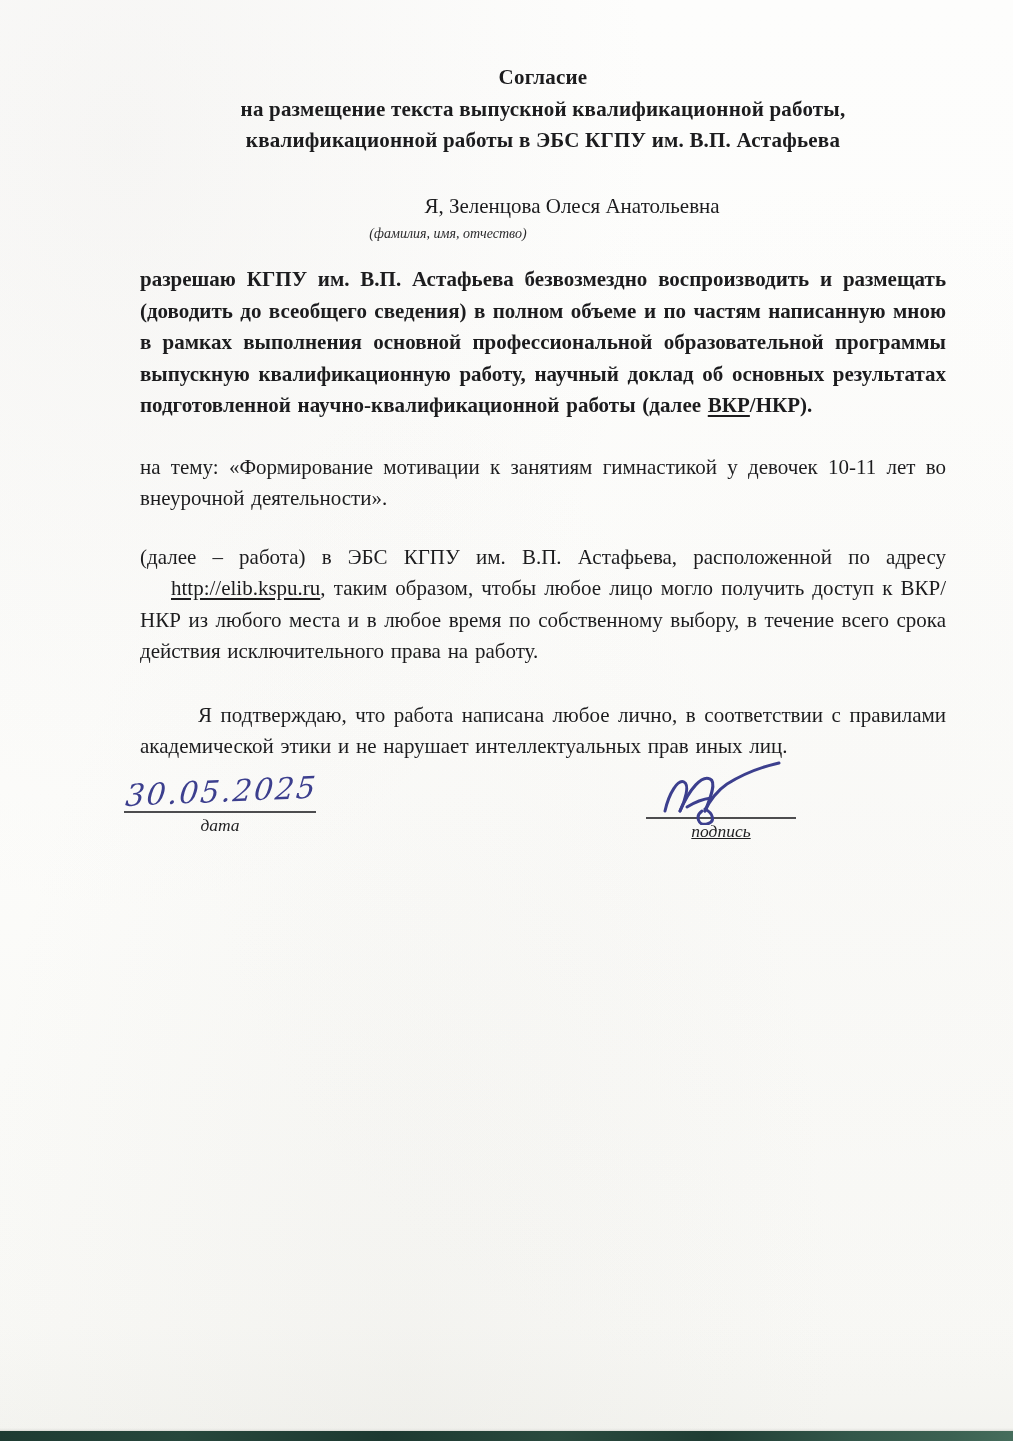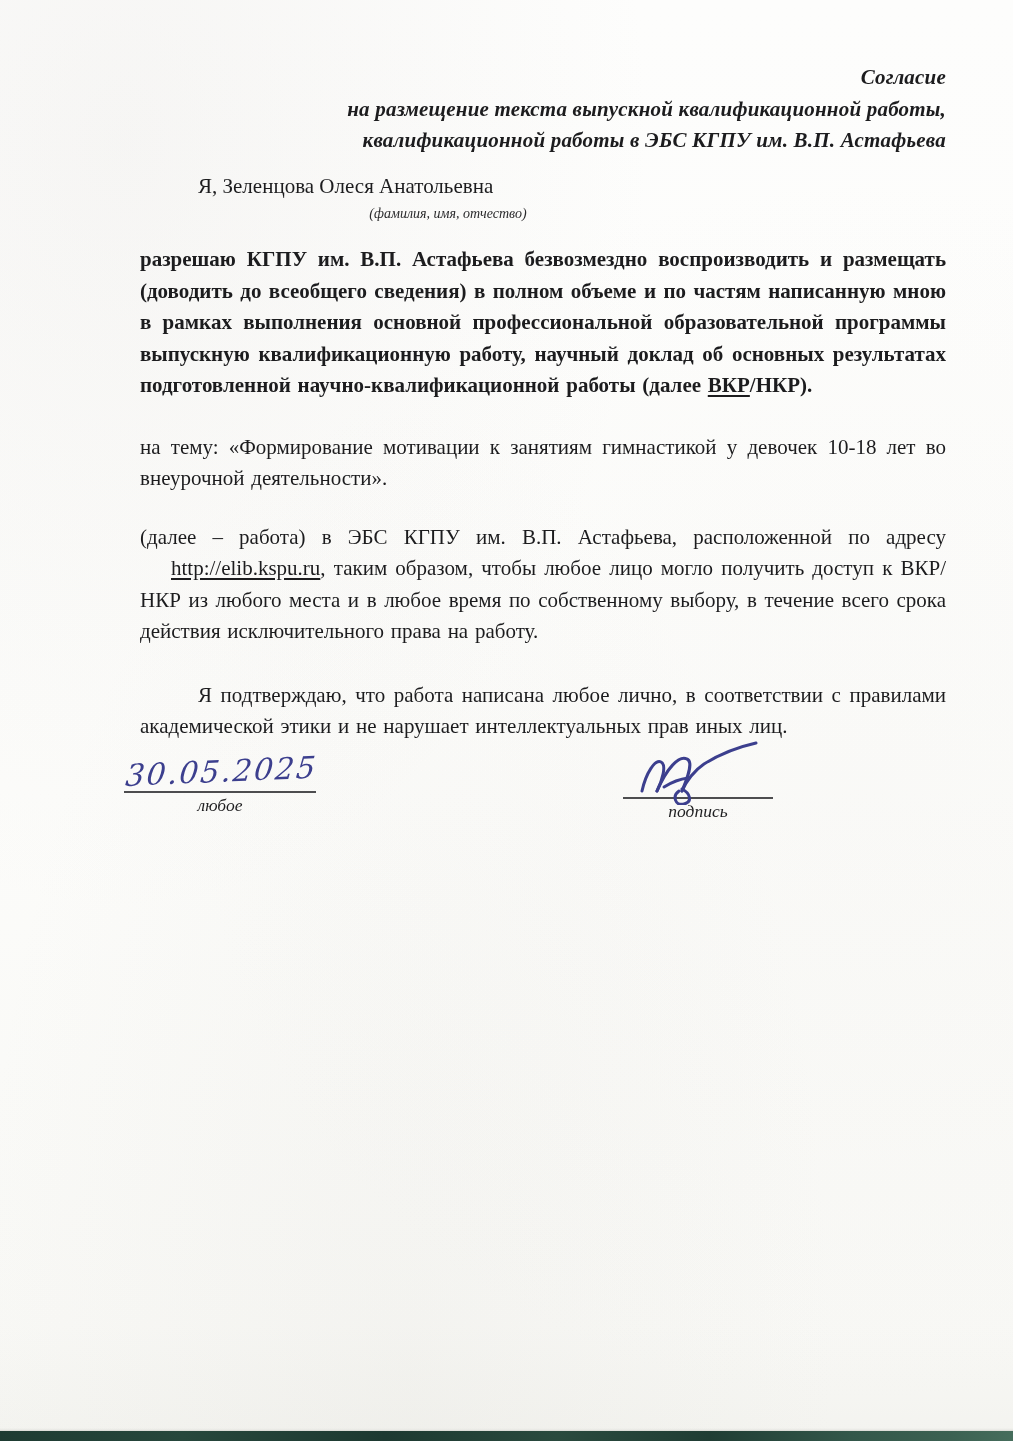--- a/index.html
+++ b/index.html
@@ -26,28 +26,28 @@
   .content {
     position: absolute;
     left: 140px;
     top: 62px;
     width: 806px;
     color: #1c1c1e;
     font-size: 21px;
     line-height: 31.5px;
   }
   .title-block {
-    text-align: right;
+    text-align: center;
     font-weight: bold;
     letter-spacing: 0.2px;
-    font-style: italic;
   }
   .declarant-line {
-    margin-top: 14px;
+    margin-top: 34px;
     padding-left: 58px;
+    text-align: center;
   }
   .name-hint {
     font-style: italic;
     font-size: 14px;
     line-height: 20px;
     margin-left: 148px;
     margin-top: 2px;
     width: 320px;
     text-align: center;
     color: #2a2a2c;
@@ -95,24 +95,25 @@
     margin-top: -2px;
   }
   .sig-label {
     font-style: italic;
     font-size: 17.5px;
     line-height: 24px;
     color: #1f1f21;
   }
   .signature-block {
     position: absolute;
-    left: 483px;
+    left: 506px;
     top: -16px;
     width: 150px;
     text-align: center;
+    text-decoration: underline;
   }
   .signature-art {
     display: block;
     margin: 0 auto -8px auto;
   }
   .table-edge-strip {
     position: absolute;
     left: 0;
     right: 0;
     bottom: 0;
@@ -141,32 +142,32 @@
       <div>Согласие</div>
       <div>на размещение текста выпускной квалификационной работы,</div>
       <div>квалификационной работы в ЭБС КГПУ им. В.П. Астафьева</div>
     </div>
 
     <div class="declarant-line">Я, Зеленцова Олеся Анатольевна</div>
     <div class="name-hint">(фамилия, имя, отчество)</div>
 
     <div class="para p-permission"><span>разрешаю КГПУ им. В.П. Астафьева безвозмездно воспроизводить и размещать (доводить до всеобщего сведения) в полном объеме и по частям написанную мною в рамках выполнения основной профессиональной образовательной программы выпускную квалификационную работу, научный доклад об основных результатах подготовленной научно-квалификационной работы (далее </span><span class="u">ВКР</span><span>/НКР).</span></div>
 
-    <div class="para p-topic">на тему: «Формирование мотивации к занятиям гимнастикой у девочек 10-18 лет во внеурочной деятельности».</div>
+    <div class="para p-topic">на тему: «Формирование мотивации к занятиям гимнастикой у девочек 10-11 лет во внеурочной деятельности».</div>
 
     <div class="para p-placement"><span>(далее – работа) в ЭБС КГПУ им. В.П. Астафьева, расположенной по адресу </span><span class="link-plain">http://elib.kspu.ru</span><span>, таким образом, чтобы любое лицо могло получить доступ к ВКР/НКР из любого места и в любое время по собственному выбору, в течение всего срока действия исключительного права на работу.</span></div>
 
     <div class="para p-confirmation">Я подтверждаю, что работа написана любое лично, в соответствии с правилами академической этики и не нарушает интеллектуальных прав иных лиц.</div>
 
     <div class="signing-row">
 
       <div class="date-block">
         <div class="handwritten-date">30.05.2025</div>
         <div class="sig-rule"></div>
-        <div class="sig-label">любое</div>
+        <div class="sig-label">дата</div>
       </div>
 
       <div class="signature-block">
         <svg class="signature-art" width="140" height="64" viewBox="0 0 140 64">
           <g fill="none" stroke="#3c3f8e" stroke-width="3" stroke-linecap="round" stroke-linejoin="round">
             <path d="M14,50 C18,32 27,18 33,21 C39,24 34,40 29,50"></path>
             <path d="M29,50 C39,27 51,14 59,18 C66,21 59,38 54,50"></path>
             <path d="M54,50 C58,40 67,29 76,23 C92,13 110,6 128,2"></path>
             <path d="M54,48 C62,52 65,61 56,63 C47,65 44,55 51,50"></path>
             <path d="M36,46 C44,41 52,38 60,37"></path>

